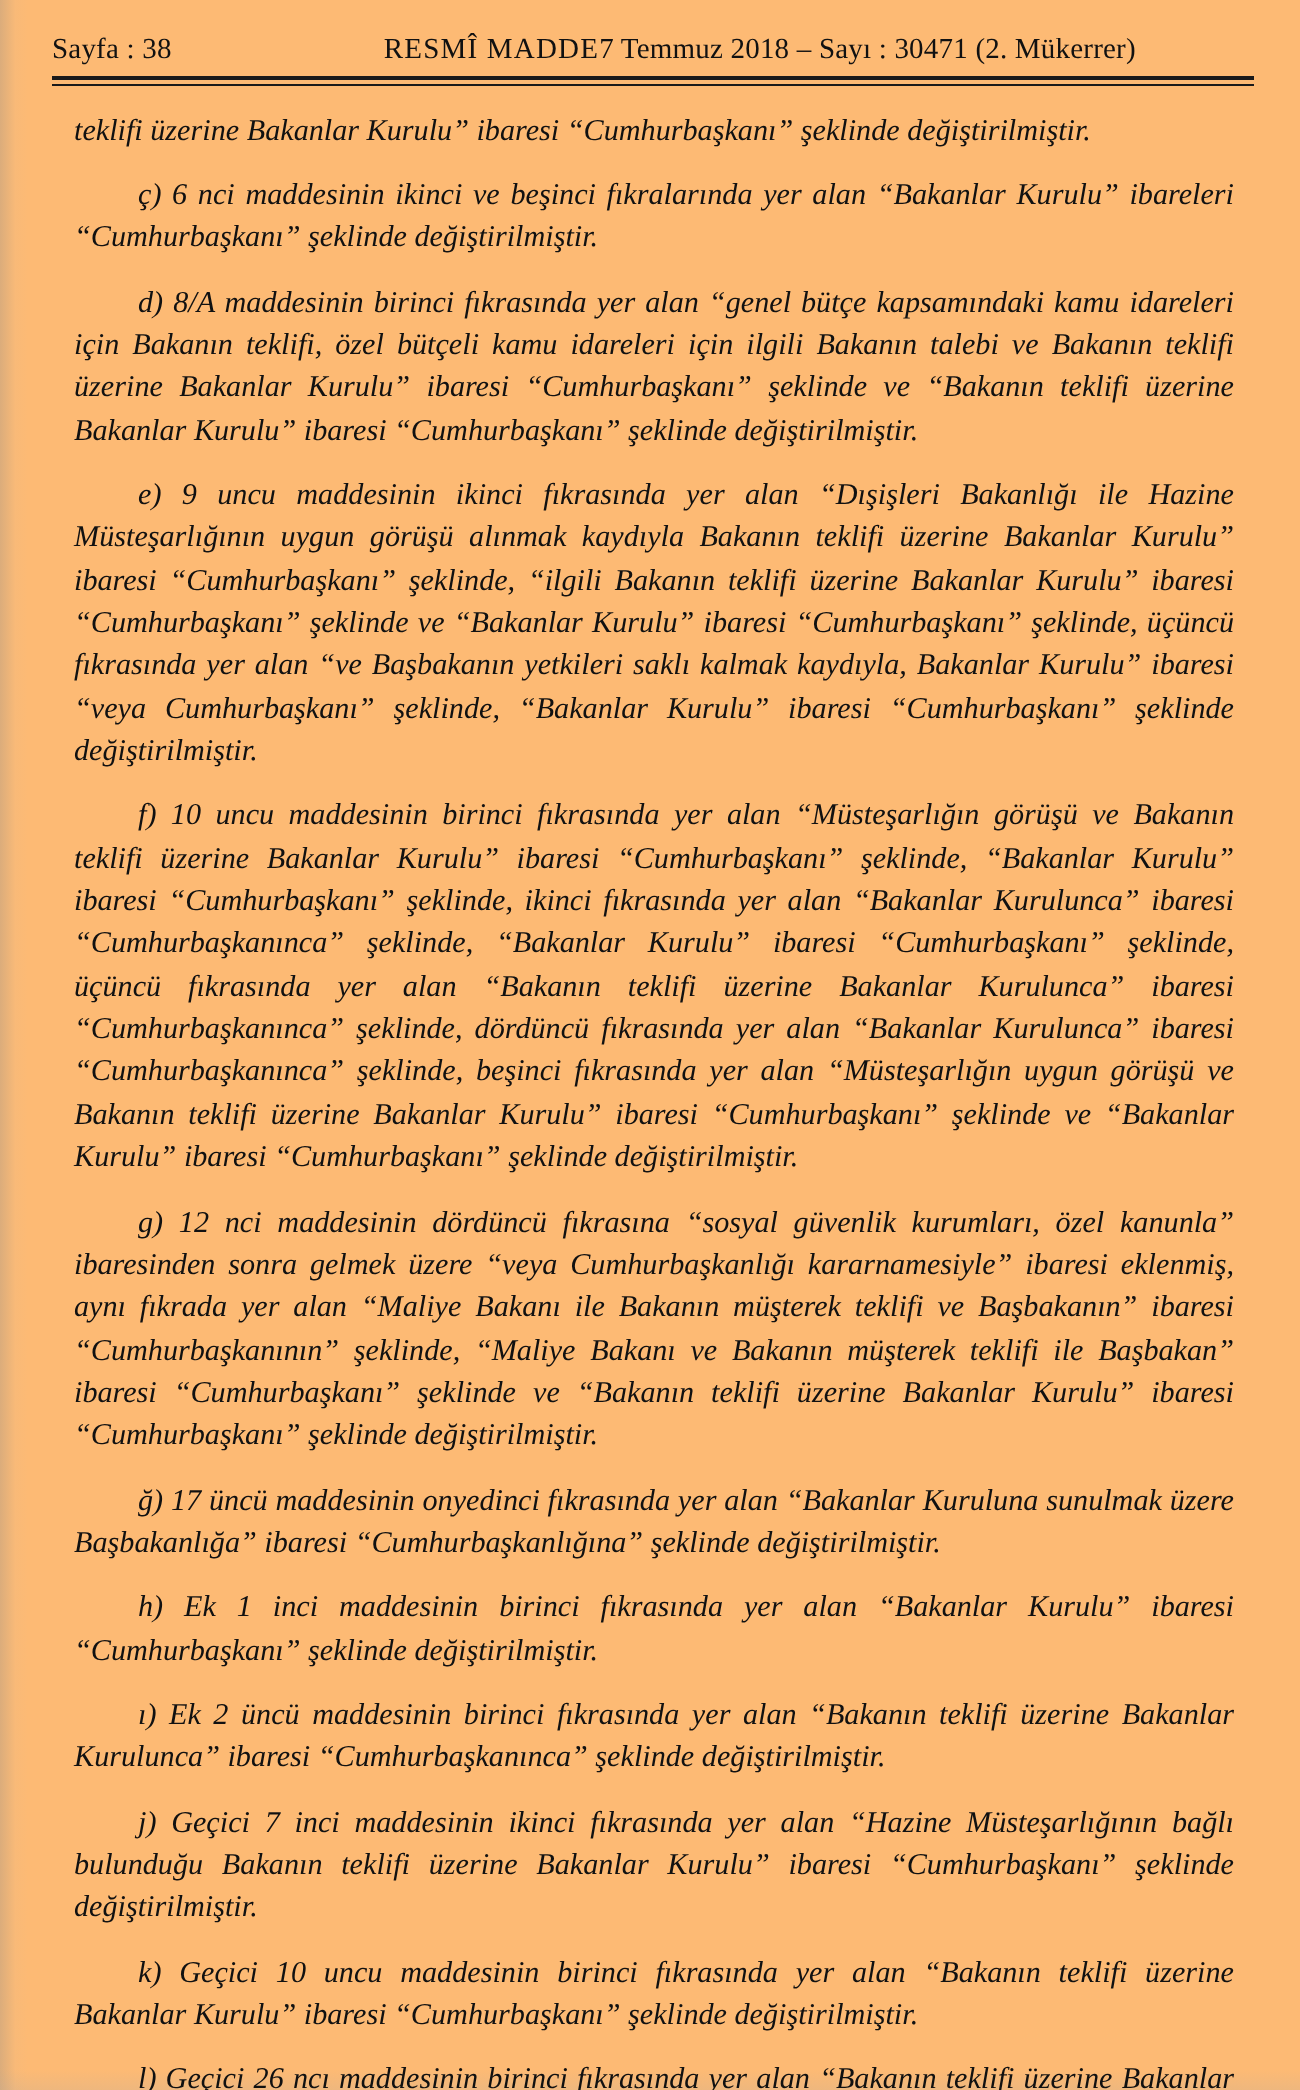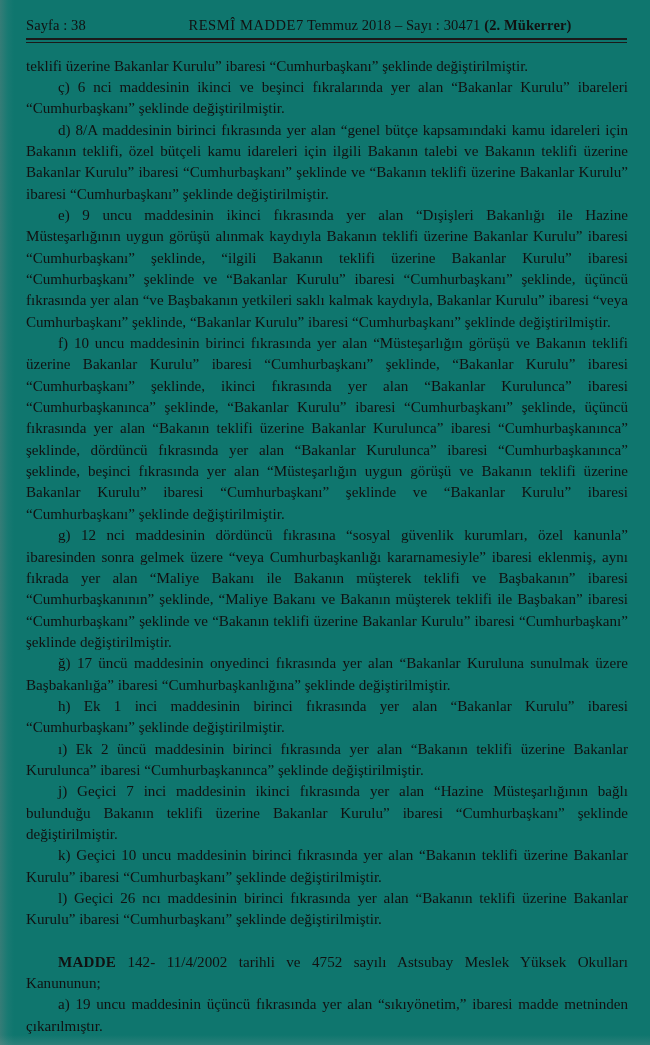--- a/index.html
+++ b/index.html
@@ -10,21 +10,21 @@
   }
   body {
     font-family: "Liberation Serif", "DejaVu Serif", serif;
     color: #111111;
   }
   .page {
     position: relative;
     width: 650px;
     height: 1045px;
     margin: 0 auto;
-    background: #0f766e;
+    background: #fdba74;
     overflow: hidden;
     box-sizing: border-box;
   }
   
   .scan-edge-left {
     position: absolute;
     top: 0;
     left: 0;
     width: 14px;
     height: 100%;
@@ -65,21 +65,21 @@
     text-align: center;
     padding-left: 46px;
   }
   .masthead .gazette-name {
     letter-spacing: 0.6px;
   }
   .masthead .issue-line {
     margin-left: 0;
   }
   .masthead .mukerrer {
-    font-weight: bold;
+    font-weight: normal;
   }
 
   .double-rule {
     margin-top: 4px;
     width: 601px;
     border-top: 2.1px solid #1a1a1a;
     border-bottom: 1.2px solid #1a1a1a;
     height: 1.6px;
     box-sizing: content-box;
   }
@@ -87,22 +87,23 @@
   
   .body-text {
     margin-top: 13px;
     font-size: 15.1px;
     line-height: 21.35px;
     text-align: justify;
     text-justify: inter-word;
     hyphens: none;
   }
   .body-text p {
-    margin: 0;
+    margin: 11px;
     text-indent: 32px;
+    font-style: italic;
   }
   .body-text p.no-indent {
     text-indent: 0;
   }
   .body-text p.spaced-before {
     margin-top: 21px;
   }
   .madde-label {
     font-weight: bold;
     letter-spacing: 0.2px;

